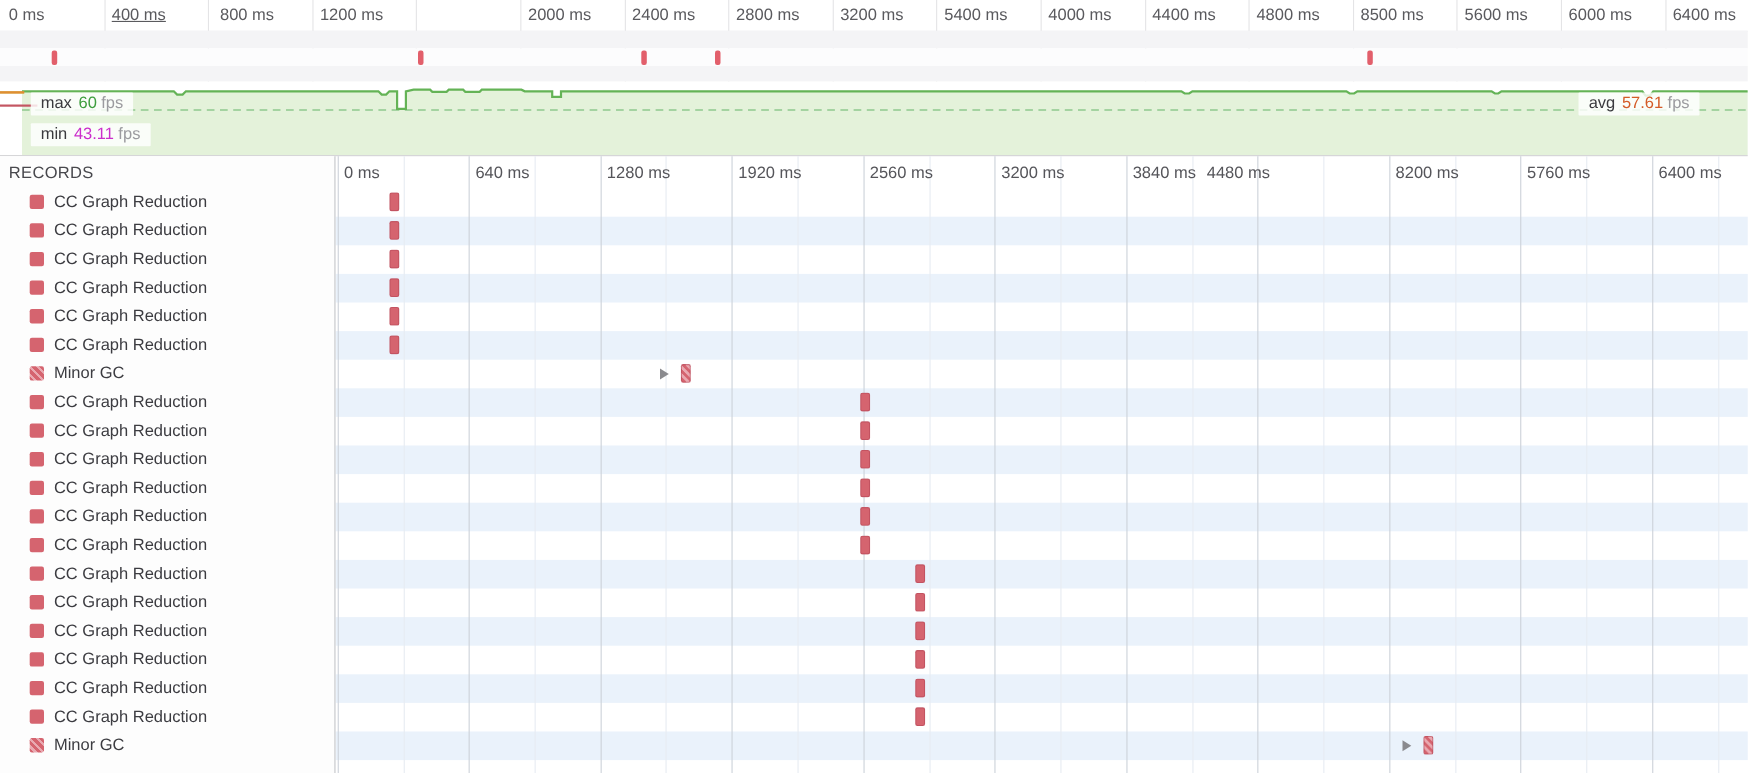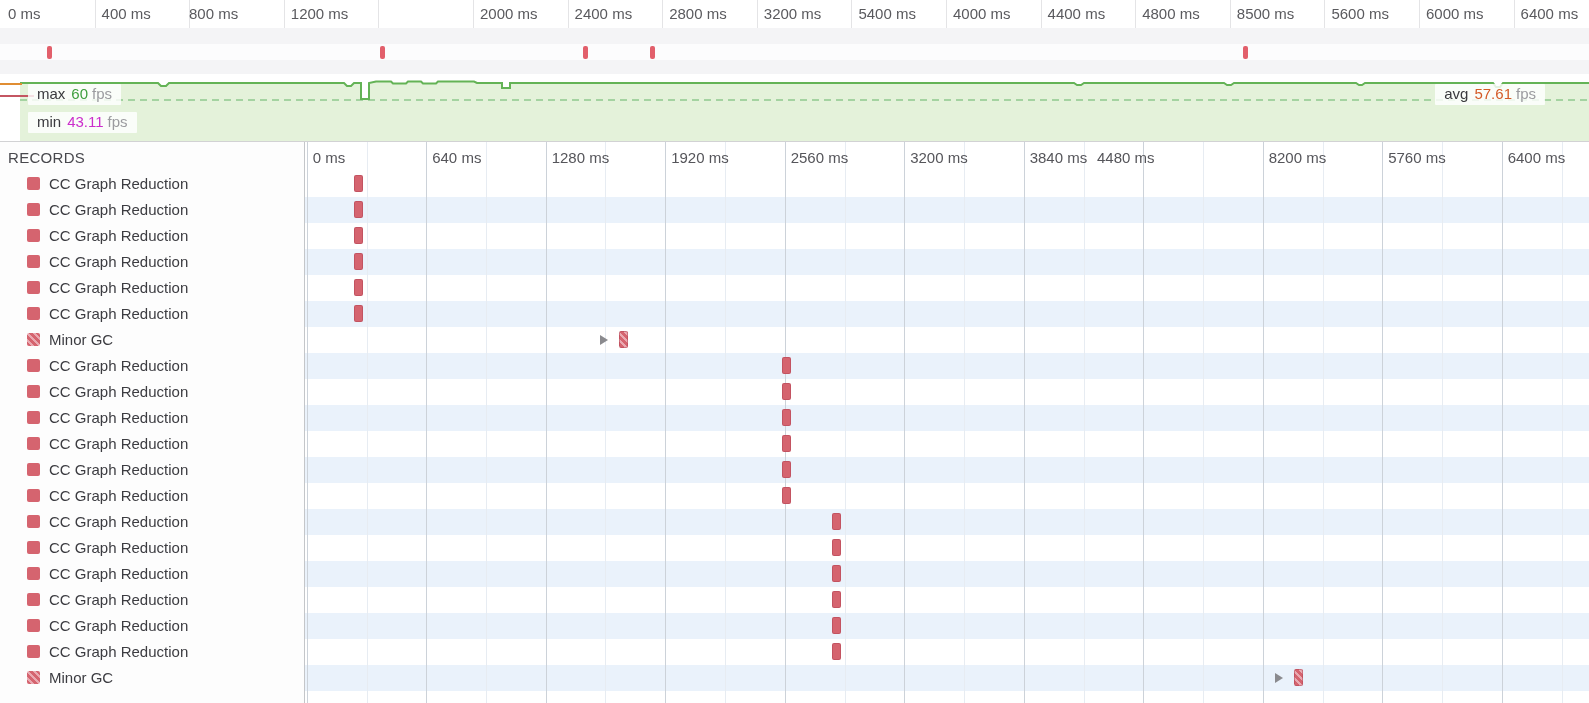--- a/index.html
+++ b/index.html
@@ -54,23 +54,23 @@
 </style>
 </head>
 <body>
 
 <div class="screen">
 
   <section class="overview">
     <div id="ov-grid">
         <div class="ov-label" style="left: 8px;">0 ms</div>
         <div class="ov-gridline" style="left: 94.6px;"></div>
-        <div class="ov-label" style="left: 101.6px;">400 ms</div>
+        <div class="ov-label" style="left: 101.6px; text-decoration: underline;">400 ms</div>
         <div class="ov-gridline" style="left: 189.2px;"></div>
-        <div class="ov-label" style="left: 189px;">800 ms</div>
+        <div class="ov-label" style="left: 200px;">800 ms</div>
         <div class="ov-gridline" style="left: 283.8px;"></div>
         <div class="ov-label" style="left: 290.8px;">1200 ms</div>
         <div class="ov-gridline" style="left: 378.4px;"></div>
         <div class="ov-label" style="left: 385.4px; margin-top: 24px;">1600 ms</div>
         <div class="ov-gridline" style="left: 473px;"></div>
         <div class="ov-label" style="left: 480px;">2000 ms</div>
         <div class="ov-gridline" style="left: 567.6px;"></div>
         <div class="ov-label" style="left: 574.6px;">2400 ms</div>
         <div class="ov-gridline" style="left: 662.2px;"></div>
         <div class="ov-label" style="left: 669.2px;">2800 ms</div>

